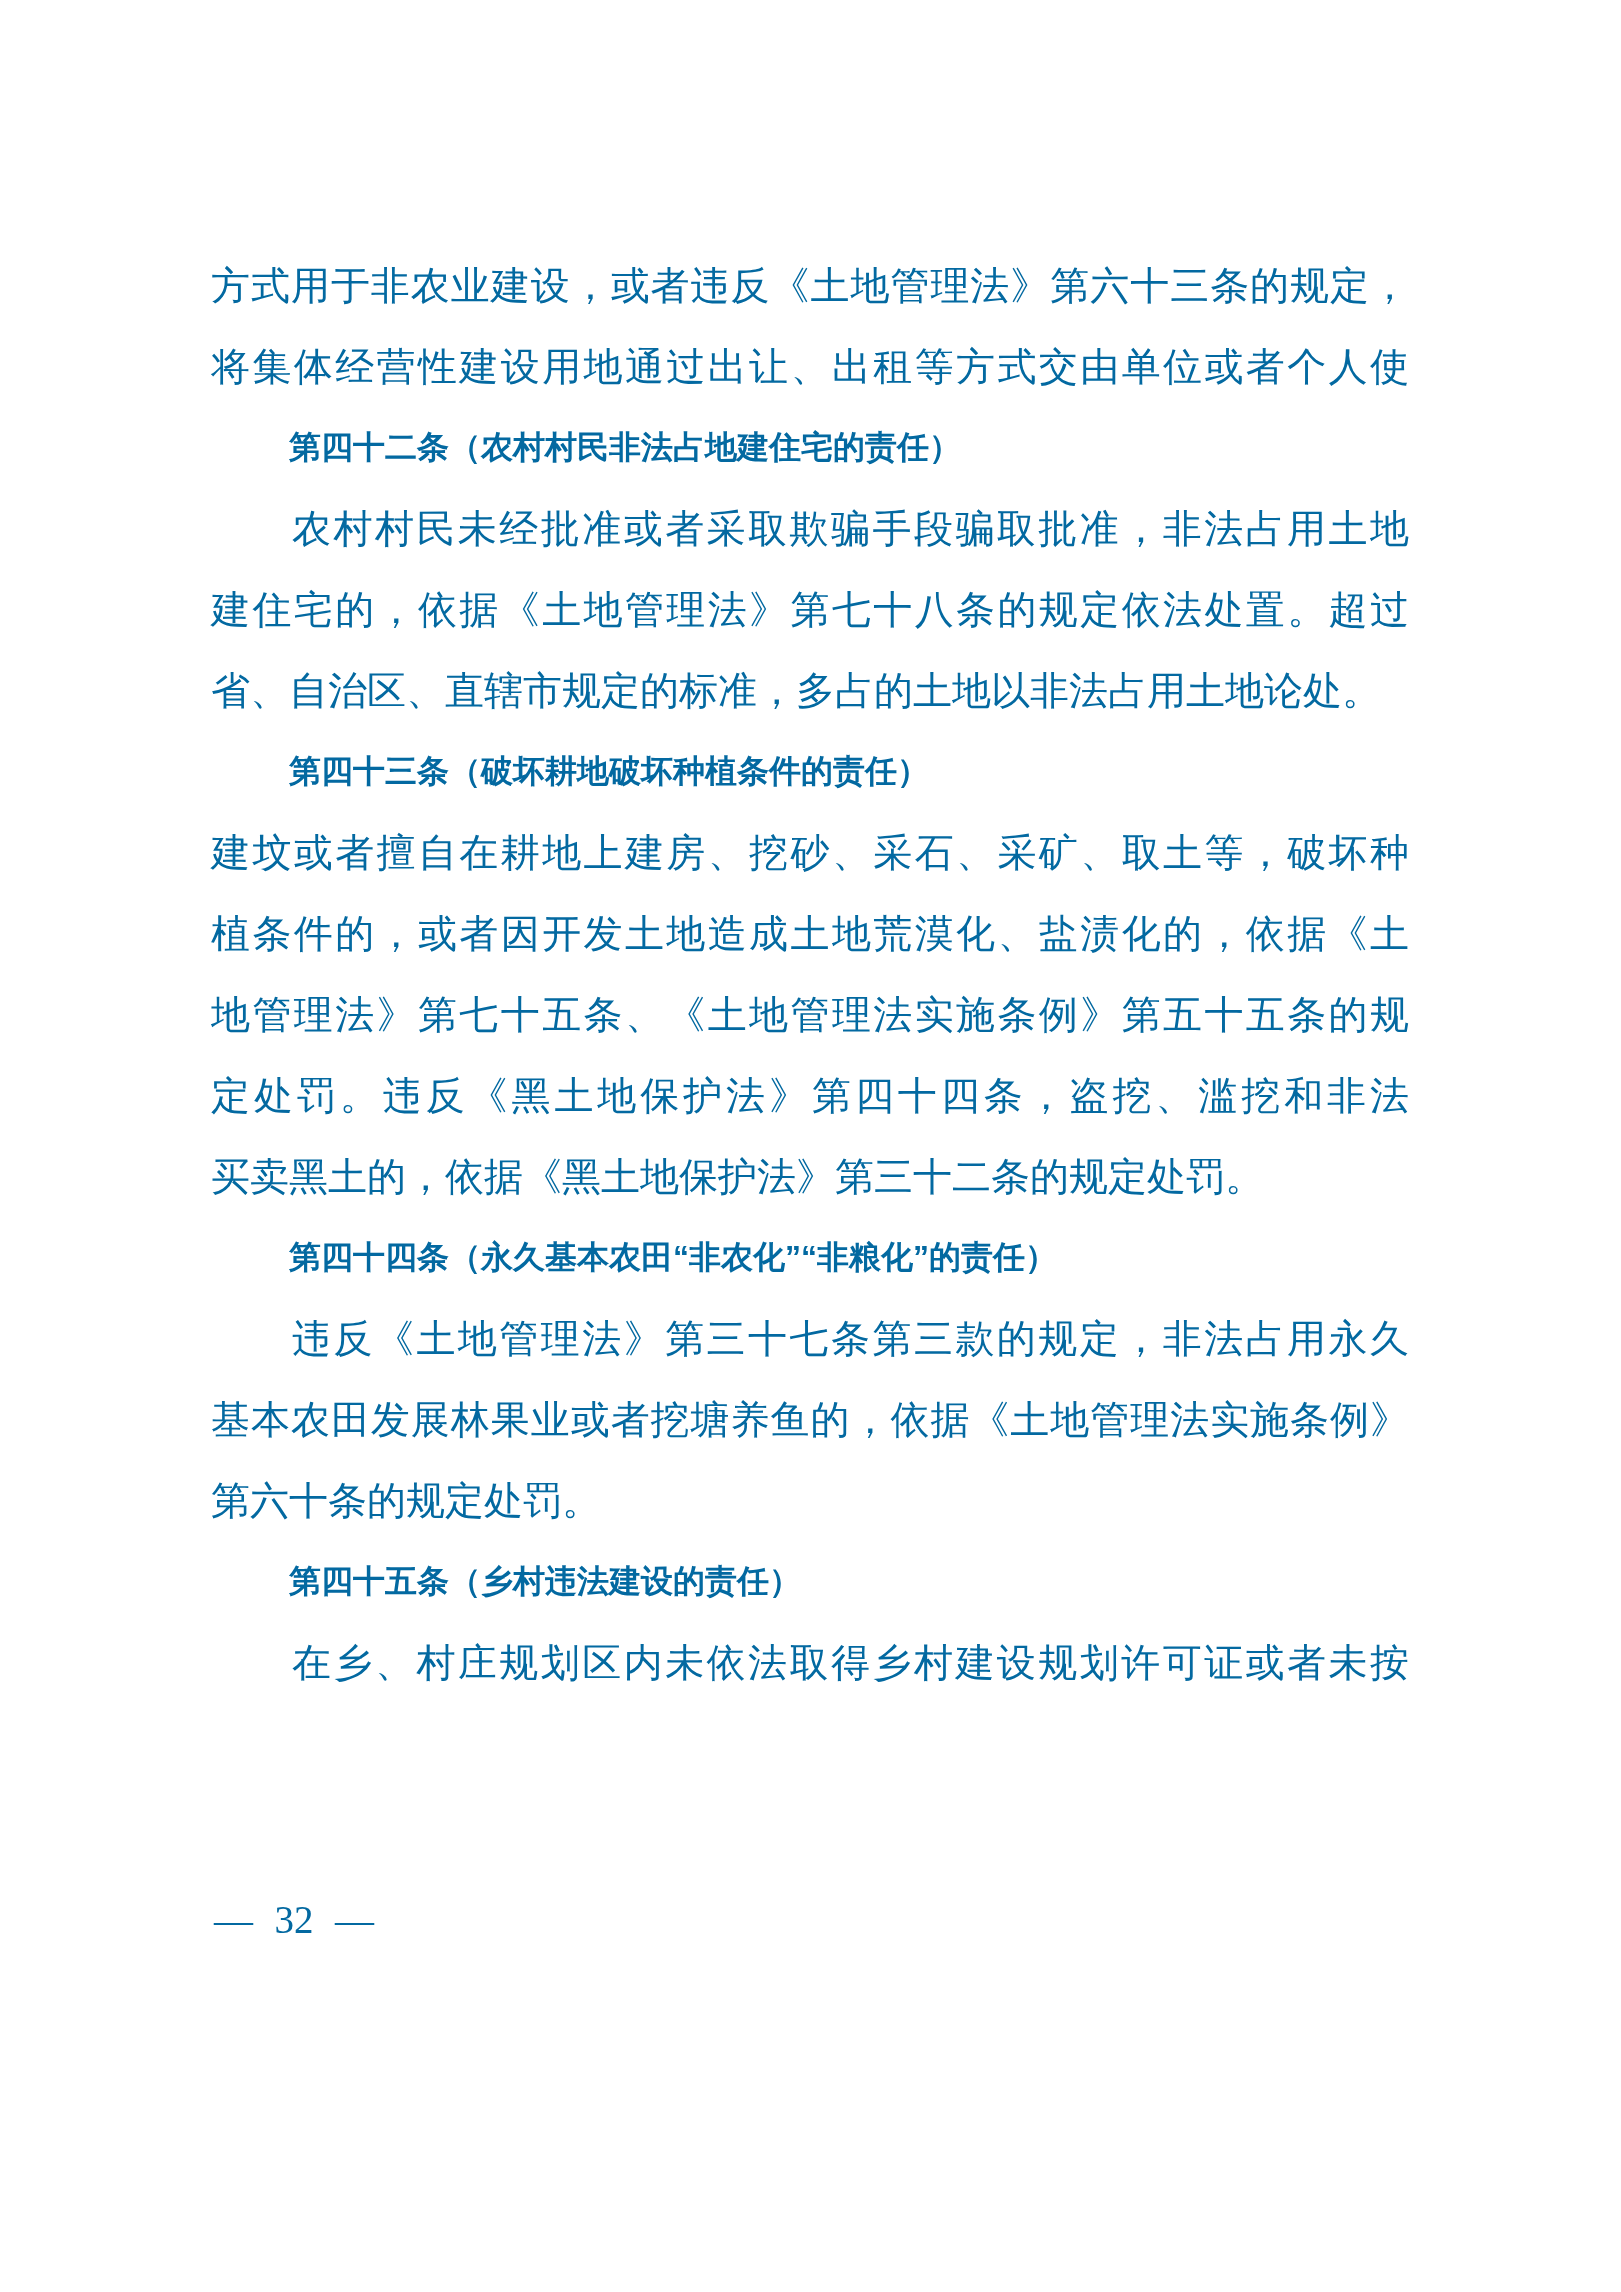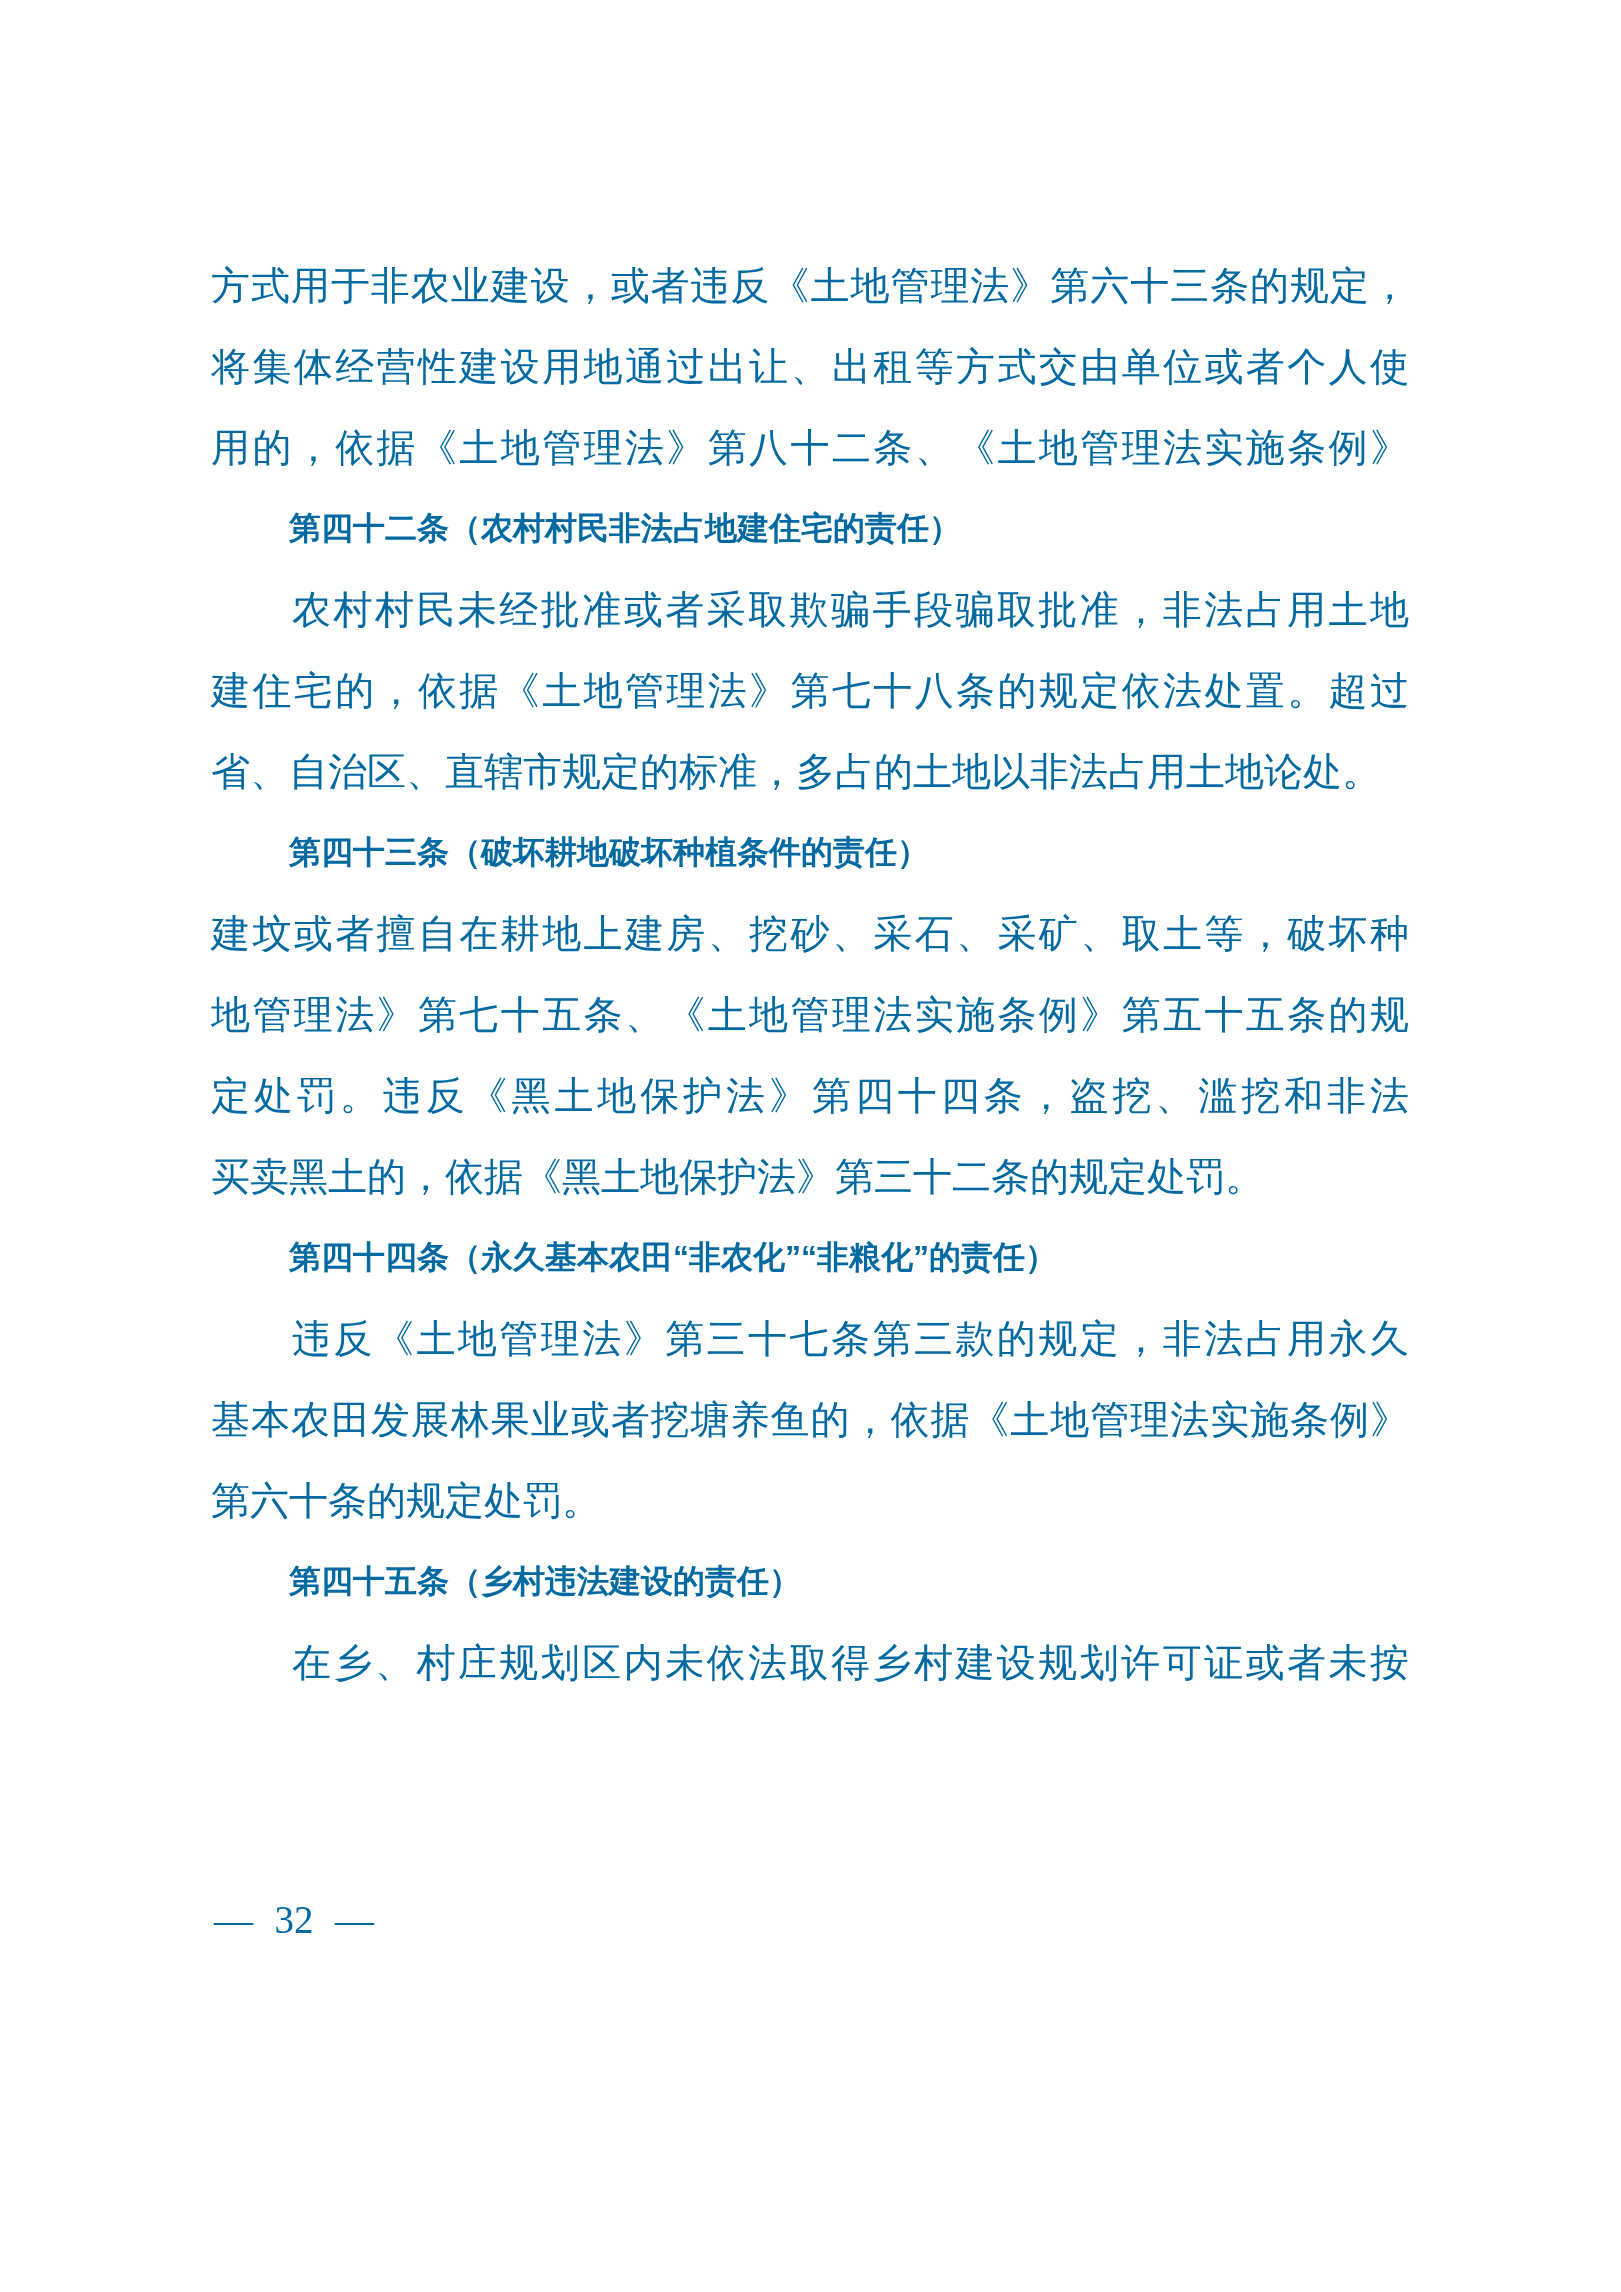--- a/index.html
+++ b/index.html
@@ -54,27 +54,27 @@
     white-space: nowrap;
   }
 </style>
 </head>
 <body>
 
 <div class="page">
   <div class="content">
       <div class="line fill">方式用于非农业建设，或者违反《土地管理法》第六十三条的规定，</div>
       <div class="line fill">将集体经营性建设用地通过出让、出租等方式交由单位或者个人使</div>
-      <div class="line fill">用的，依据《土地管理法》第八十二条、《土地管理法实施条例》</div>
       <div class="line heading">第四十二条（农村村民非法占地建住宅的责任）</div>
       <div class="line fill indent">农村村民未经批准或者采取欺骗手段骗取批准，非法占用土地</div>
       <div class="line fill">建住宅的，依据《土地管理法》第七十八条的规定依法处置。超过</div>
       <div class="line">省、自治区、直辖市规定的标准，多占的土地以非法占用土地论处。</div>
       <div class="line heading">第四十三条（破坏耕地破坏种植条件的责任）</div>
       <div class="line fill">建坟或者擅自在耕地上建房、挖砂、采石、采矿、取土等，破坏种</div>
+      <div class="line fill">植条件的，或者因开发土地造成土地荒漠化、盐渍化的，依据《土</div>
       <div class="line fill">地管理法》第七十五条、《土地管理法实施条例》第五十五条的规</div>
       <div class="line fill">定处罚。违反《黑土地保护法》第四十四条，盗挖、滥挖和非法</div>
       <div class="line">买卖黑土的，依据《黑土地保护法》第三十二条的规定处罚。</div>
       <div class="line heading">第四十四条（永久基本农田“非农化”“非粮化”的责任）</div>
       <div class="line fill indent">违反《土地管理法》第三十七条第三款的规定，非法占用永久</div>
       <div class="line fill">基本农田发展林果业或者挖塘养鱼的，依据《土地管理法实施条例》</div>
       <div class="line">第六十条的规定处罚。</div>
       <div class="line heading">第四十五条（乡村违法建设的责任）</div>
       <div class="line fill indent">在乡、村庄规划区内未依法取得乡村建设规划许可证或者未按</div>
     </div>

